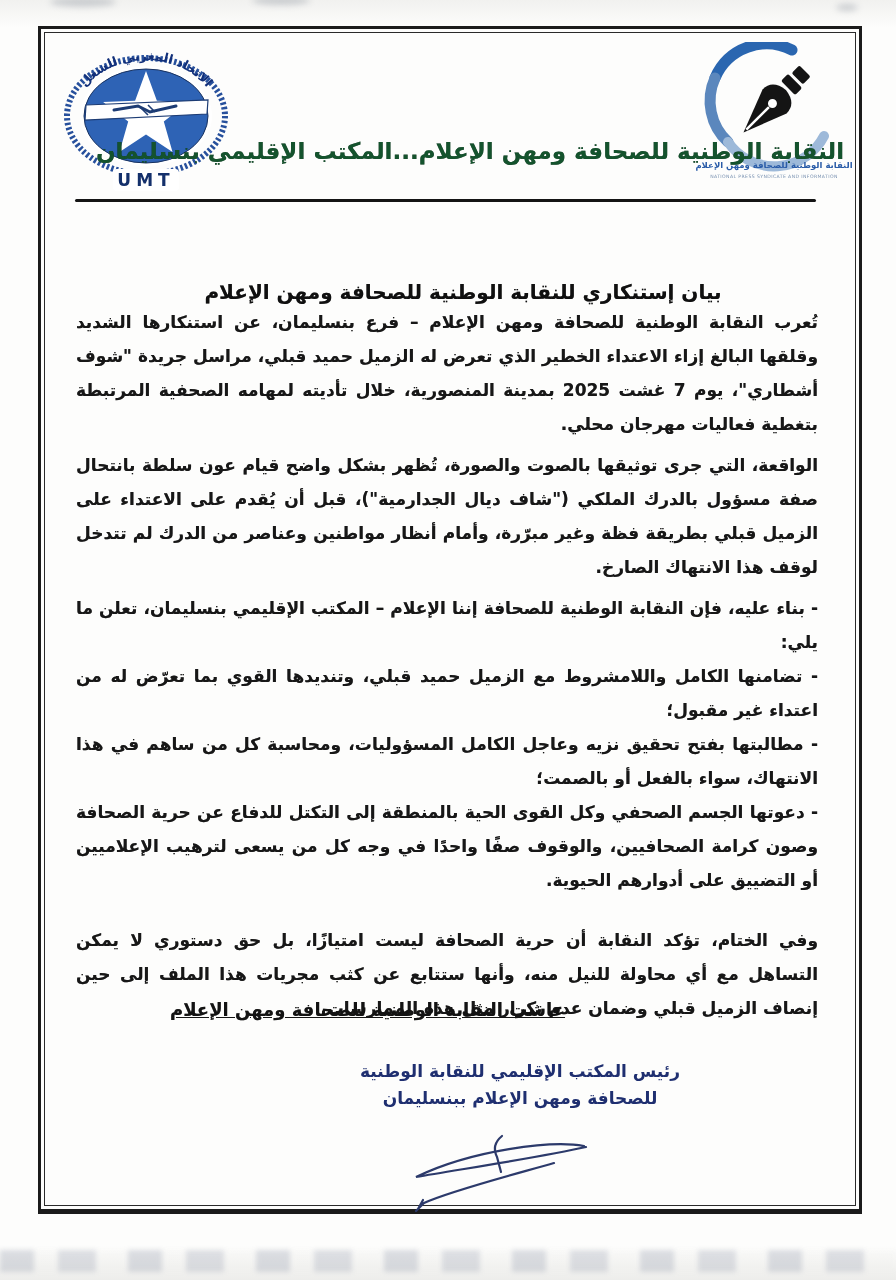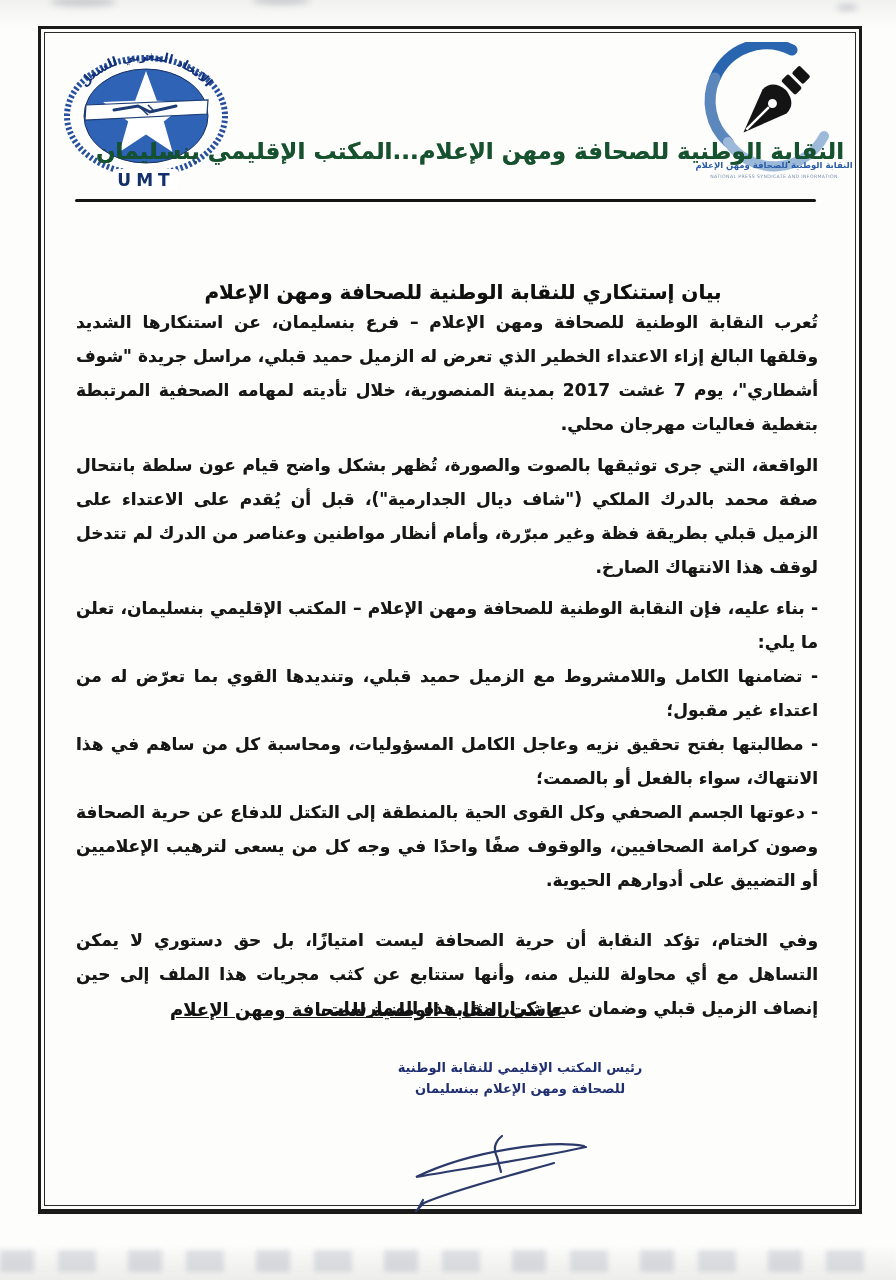--- a/index.html
+++ b/index.html
@@ -44,21 +44,21 @@
     position:absolute; left:170px; top:999px; direction:rtl;
     font-size:18px; font-weight:bold; color:#131313; white-space:nowrap;
     text-shadow:0 0 .4px rgba(0,0,0,.5);
     text-decoration:underline;
   }
   .sig-block {
     position:absolute; top:1058px; left:520px; transform:translateX(-50%);
     text-align:center; direction:rtl; color:#1f2f70; width:340px;
   }
   .sig-name { font-size:19px; font-weight:bold; margin-bottom:6px; }
-  .sig-line { font-size:13px; font-weight:bold; line-height:1.6; }
+  .sig-line { font-size:17px; font-weight:bold; line-height:1.6; }
   .sig-ink { position:absolute; left:402px; top:1133px; }
   .smudge { position:absolute; background:#9aa0a8; filter:blur(3px); opacity:.45; border-radius:50%; }
   .scan-bottom {
     position:absolute; left:0; top:1250px; width:896px; height:22px;
     background:repeating-linear-gradient(90deg,
       rgba(110,120,145,.38) 0 34px, rgba(200,200,200,.08) 34px 58px,
       rgba(90,100,130,.30) 58px 96px, rgba(200,200,200,.06) 96px 128px);
     filter:blur(2.5px); opacity:.6;
   }
 </style>
@@ -107,23 +107,23 @@
     <text x="86" y="136" text-anchor="middle" font-size="4.6" letter-spacing="0.4" fill="#6a85a8" opacity="0.9">NATIONAL PRESS SYNDICATE AND INFORMATION</text>
   </svg>
 </div>
 
 <div class="header-title">النقابة الوطنية للصحافة ومهن الإعلام...المكتب الإقليمي بنسليمان</div>
 <div class="divider"></div>
 
 <div class="doc-title">بيان إستنكاري للنقابة الوطنية للصحافة ومهن الإعلام</div>
 
 <div class="body-text">
-  <p>تُعرب النقابة الوطنية للصحافة ومهن الإعلام – فرع بنسليمان، عن استنكارها الشديد وقلقها البالغ إزاء الاعتداء الخطير الذي تعرض له الزميل حميد قبلي، مراسل جريدة "شوف أشطاري"، يوم 7 غشت 2017 بمدينة المنصورية، خلال تأديته لمهامه الصحفية المرتبطة بتغطية فعاليات مهرجان محلي.</p>
-  <p>الواقعة، التي جرى توثيقها بالصوت والصورة، تُظهر بشكل واضح قيام عون سلطة بانتحال صفة محمد بالدرك الملكي ("شاف ديال الجدارمية")، قبل أن يُقدم على الاعتداء على الزميل قبلي بطريقة فظة وغير مبرّرة، وأمام أنظار مواطنين وعناصر من الدرك لم تتدخل لوقف هذا الانتهاك الصارخ.</p>
-  <p class="bullet">- بناء عليه، فإن النقابة الوطنية للصحافة ومهن الإعلام – المكتب الإقليمي بنسليمان، تعلن ما يلي:</p>
+  <p>تُعرب النقابة الوطنية للصحافة ومهن الإعلام – فرع بنسليمان، عن استنكارها الشديد وقلقها البالغ إزاء الاعتداء الخطير الذي تعرض له الزميل حميد قبلي، مراسل جريدة "شوف أشطاري"، يوم 7 غشت 2025 بمدينة المنصورية، خلال تأديته لمهامه الصحفية المرتبطة بتغطية فعاليات مهرجان محلي.</p>
+  <p>الواقعة، التي جرى توثيقها بالصوت والصورة، تُظهر بشكل واضح قيام عون سلطة بانتحال صفة مسؤول بالدرك الملكي ("شاف ديال الجدارمية")، قبل أن يُقدم على الاعتداء على الزميل قبلي بطريقة فظة وغير مبرّرة، وأمام أنظار مواطنين وعناصر من الدرك لم تتدخل لوقف هذا الانتهاك الصارخ.</p>
+  <p class="bullet">- بناء عليه، فإن النقابة الوطنية للصحافة إننا الإعلام – المكتب الإقليمي بنسليمان، تعلن ما يلي:</p>
   <p class="bullet">- تضامنها الكامل واللامشروط مع الزميل حميد قبلي، وتنديدها القوي بما تعرّض له من اعتداء غير مقبول؛</p>
   <p class="bullet">- مطالبتها بفتح تحقيق نزيه وعاجل الكامل المسؤوليات، ومحاسبة كل من ساهم في هذا الانتهاك، سواء بالفعل أو بالصمت؛</p>
   <p class="bullet">- دعوتها الجسم الصحفي وكل القوى الحية بالمنطقة إلى التكتل للدفاع عن حرية الصحافة وصون كرامة الصحافيين، والوقوف صفًا واحدًا في وجه كل من يسعى لترهيب الإعلاميين أو التضييق على أدوارهم الحيوية.</p>
   <p class="closing">وفي الختام، تؤكد النقابة أن حرية الصحافة ليست امتيازًا، بل حق دستوري لا يمكن التساهل مع أي محاولة للنيل منه، وأنها ستتابع عن كثب مجريات هذا الملف إلى حين إنصاف الزميل قبلي وضمان عدم تكرار مثل هذه الممارسات.</p>
 </div>
 
 <div class="salute">عاشت النقابة الوطنية للصحافة ومهن الإعلام</div>
 
 <div class="sig-block">
   <div class="sig-line">رئيس المكتب الإقليمي للنقابة الوطنية</div>

